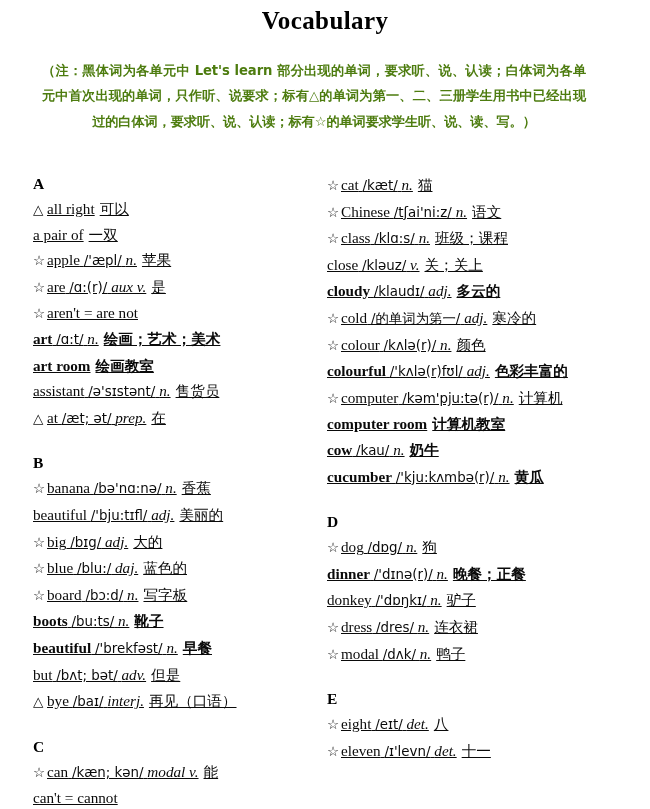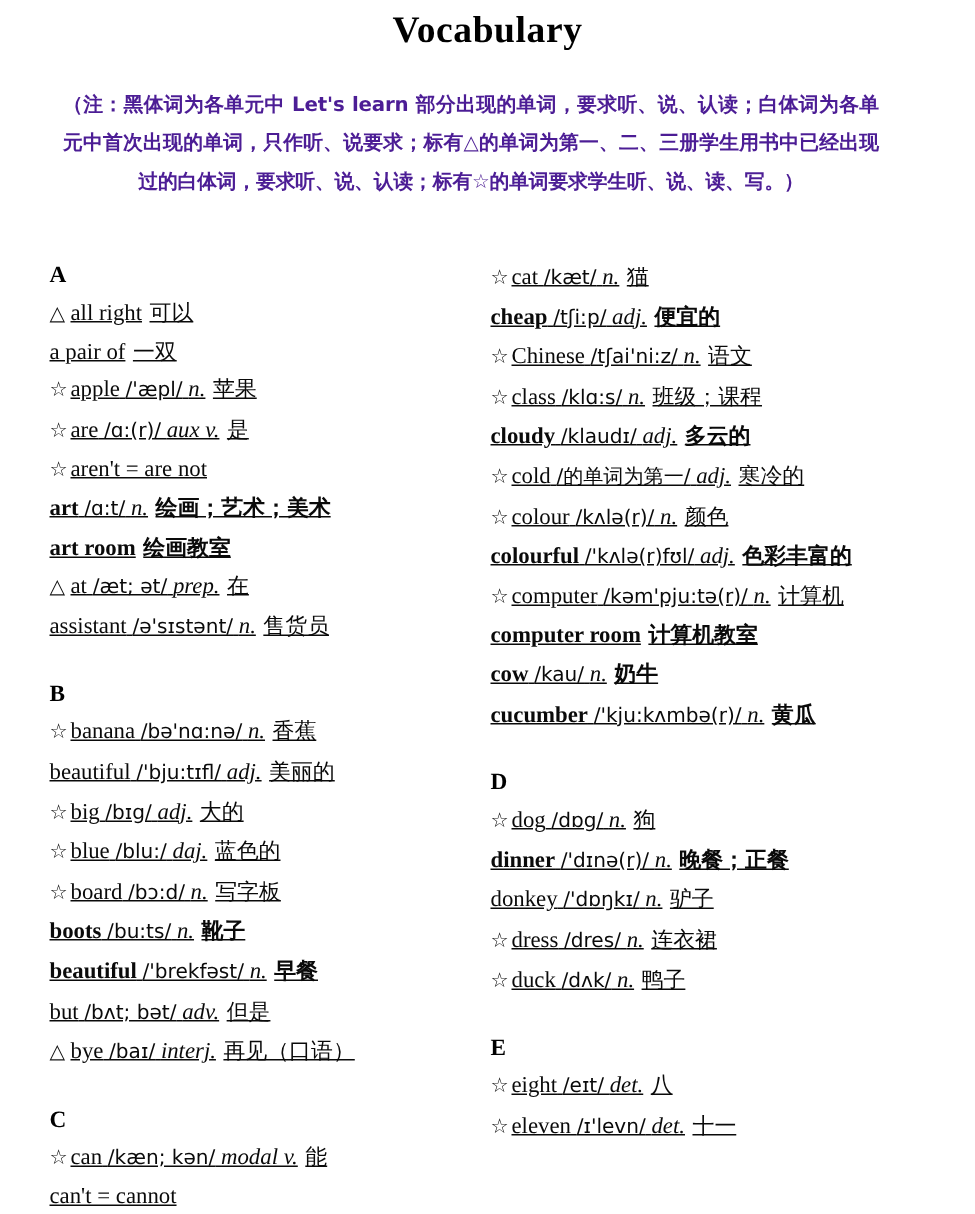--- a/index.html
+++ b/index.html
@@ -38,21 +38,21 @@
 
   
   .note {
     margin: 22px 64px 0 42px;
     font-family: "DejaVu Sans", "Liberation Sans", sans-serif;
     font-size: 13.2px;
     font-weight: bold;
     line-height: 25.5px;
     text-align: justify;
     text-align-last: center;
-    color: #4c1d95;
+    color: #4d7c0f;
     letter-spacing: -0.1px;
   }
 
   
   .columns {
     position: absolute;
     top: 172px;
     left: 0;
     width: 650px;
     display: flex;
@@ -143,22 +143,22 @@
     <div class="col col-left">
         <div class="section">
           <div class="section-letter">A</div>
           <div class="entry"><span class="mark">△</span><span class="hw">all right</span><span class="gap"></span><span class="cn">可以</span></div>
           <div class="entry"><span class="mark empty"></span><span class="hw">a pair of</span><span class="gap"></span><span class="cn">一双</span></div>
           <div class="entry"><span class="mark">☆</span><span class="hw">apple</span> <span class="ipa">/'æpl/</span> <span class="pos">n.</span><span class="gap"></span><span class="cn">苹果</span></div>
           <div class="entry"><span class="mark">☆</span><span class="hw">are</span> <span class="ipa">/ɑ:(r)/</span> <span class="pos">aux v.</span><span class="gap"></span><span class="cn">是</span></div>
           <div class="entry"><span class="mark">☆</span><span class="hw">aren't = are not</span></div>
           <div class="entry"><span class="mark empty"></span><span class="hw bold">art</span> <span class="ipa">/ɑ:t/</span> <span class="pos">n.</span><span class="gap"></span><span class="cn bold">绘画；艺术；美术</span></div>
           <div class="entry"><span class="mark empty"></span><span class="hw bold">art room</span><span class="gap"></span><span class="cn bold">绘画教室</span></div>
+          <div class="entry"><span class="mark empty"></span><span class="hw">assistant</span> <span class="ipa">/ə'sɪstənt/</span> <span class="pos">n.</span><span class="gap"></span><span class="cn">售货员</span></div>
           <div class="entry"><span class="mark">△</span><span class="hw">at</span> <span class="ipa">/æt; ət/</span> <span class="pos">prep.</span><span class="gap"></span><span class="cn">在</span></div>
-          <div class="entry"><span class="mark empty"></span><span class="hw">assistant</span> <span class="ipa">/ə'sɪstənt/</span> <span class="pos">n.</span><span class="gap"></span><span class="cn">售货员</span></div>
         </div>
         <div class="section">
           <div class="section-letter">B</div>
           <div class="entry"><span class="mark">☆</span><span class="hw">banana</span> <span class="ipa">/bə'nɑ:nə/</span> <span class="pos">n.</span><span class="gap"></span><span class="cn">香蕉</span></div>
           <div class="entry"><span class="mark empty"></span><span class="hw">beautiful</span> <span class="ipa">/'bju:tɪfl/</span> <span class="pos">adj.</span><span class="gap"></span><span class="cn">美丽的</span></div>
           <div class="entry"><span class="mark">☆</span><span class="hw">big</span> <span class="ipa">/bɪg/</span> <span class="pos">adj.</span><span class="gap"></span><span class="cn">大的</span></div>
           <div class="entry"><span class="mark">☆</span><span class="hw">blue</span> <span class="ipa">/blu:/</span> <span class="pos">daj.</span><span class="gap"></span><span class="cn">蓝色的</span></div>
           <div class="entry"><span class="mark">☆</span><span class="hw">board</span> <span class="ipa">/bɔ:d/</span> <span class="pos">n.</span><span class="gap"></span><span class="cn">写字板</span></div>
           <div class="entry"><span class="mark empty"></span><span class="hw bold">boots</span> <span class="ipa">/bu:ts/</span> <span class="pos">n.</span><span class="gap"></span><span class="cn bold">靴子</span></div>
           <div class="entry"><span class="mark empty"></span><span class="hw bold">beautiful</span> <span class="ipa">/'brekfəst/</span> <span class="pos">n.</span><span class="gap"></span><span class="cn bold">早餐</span></div>
@@ -167,39 +167,39 @@
         </div>
         <div class="section">
           <div class="section-letter">C</div>
           <div class="entry"><span class="mark">☆</span><span class="hw">can</span> <span class="ipa">/kæn; kən/</span> <span class="pos">modal v.</span><span class="gap"></span><span class="cn">能</span></div>
           <div class="entry"><span class="mark empty"></span><span class="hw">can't = cannot</span></div>
         </div>
       </div>
     <div class="col col-right">
         <div class="section">
           <div class="entry"><span class="mark">☆</span><span class="hw">cat</span> <span class="ipa">/kæt/</span> <span class="pos">n.</span><span class="gap"></span><span class="cn">猫</span></div>
-          <div class="entry"><span class="mark empty"></span><span class="hw bold">cheap</span> <span class="ipa">/tʃi:p/</span> <span class="pos">adj.</span><span class="gap"></span><span class="cn bold">便宜的</span></div>
           <div class="entry"><span class="mark">☆</span><span class="hw">Chinese</span> <span class="ipa">/tʃai'ni:z/</span> <span class="pos">n.</span><span class="gap"></span><span class="cn">语文</span></div>
           <div class="entry"><span class="mark">☆</span><span class="hw">class</span> <span class="ipa">/klɑ:s/</span> <span class="pos">n.</span><span class="gap"></span><span class="cn">班级；课程</span></div>
+          <div class="entry"><span class="mark empty"></span><span class="hw">close</span> <span class="ipa">/kləuz/</span> <span class="pos">v.</span><span class="gap"></span><span class="cn">关；关上</span></div>
           <div class="entry"><span class="mark empty"></span><span class="hw bold">cloudy</span> <span class="ipa">/klaudɪ/</span> <span class="pos">adj.</span><span class="gap"></span><span class="cn bold">多云的</span></div>
           <div class="entry"><span class="mark">☆</span><span class="hw">cold</span> <span class="ipa">/的单词为第一/</span> <span class="pos">adj.</span><span class="gap"></span><span class="cn">寒冷的</span></div>
           <div class="entry"><span class="mark">☆</span><span class="hw">colour</span> <span class="ipa">/kʌlə(r)/</span> <span class="pos">n.</span><span class="gap"></span><span class="cn">颜色</span></div>
           <div class="entry"><span class="mark empty"></span><span class="hw bold">colourful</span> <span class="ipa">/'kʌlə(r)fʊl/</span> <span class="pos">adj.</span><span class="gap"></span><span class="cn bold">色彩丰富的</span></div>
           <div class="entry"><span class="mark">☆</span><span class="hw">computer</span> <span class="ipa">/kəm'pju:tə(r)/</span> <span class="pos">n.</span><span class="gap"></span><span class="cn">计算机</span></div>
           <div class="entry"><span class="mark empty"></span><span class="hw bold">computer room</span><span class="gap"></span><span class="cn bold">计算机教室</span></div>
           <div class="entry"><span class="mark empty"></span><span class="hw bold">cow</span> <span class="ipa">/kau/</span> <span class="pos">n.</span><span class="gap"></span><span class="cn bold">奶牛</span></div>
           <div class="entry"><span class="mark empty"></span><span class="hw bold">cucumber</span> <span class="ipa">/'kju:kʌmbə(r)/</span> <span class="pos">n.</span><span class="gap"></span><span class="cn bold">黄瓜</span></div>
         </div>
         <div class="section">
           <div class="section-letter">D</div>
           <div class="entry"><span class="mark">☆</span><span class="hw">dog</span> <span class="ipa">/dɒg/</span> <span class="pos">n.</span><span class="gap"></span><span class="cn">狗</span></div>
           <div class="entry"><span class="mark empty"></span><span class="hw bold">dinner</span> <span class="ipa">/'dɪnə(r)/</span> <span class="pos">n.</span><span class="gap"></span><span class="cn bold">晚餐；正餐</span></div>
           <div class="entry"><span class="mark empty"></span><span class="hw">donkey</span> <span class="ipa">/'dɒŋkɪ/</span> <span class="pos">n.</span><span class="gap"></span><span class="cn">驴子</span></div>
           <div class="entry"><span class="mark">☆</span><span class="hw">dress</span> <span class="ipa">/dres/</span> <span class="pos">n.</span><span class="gap"></span><span class="cn">连衣裙</span></div>
-          <div class="entry"><span class="mark">☆</span><span class="hw">duck</span> <span class="ipa">/dʌk/</span> <span class="pos">n.</span><span class="gap"></span><span class="cn">鸭子</span></div>
+          <div class="entry"><span class="mark">☆</span><span class="hw">modal</span> <span class="ipa">/dʌk/</span> <span class="pos">n.</span><span class="gap"></span><span class="cn">鸭子</span></div>
         </div>
         <div class="section">
           <div class="section-letter">E</div>
           <div class="entry"><span class="mark">☆</span><span class="hw">eight</span> <span class="ipa">/eɪt/</span> <span class="pos">det.</span><span class="gap"></span><span class="cn">八</span></div>
           <div class="entry"><span class="mark">☆</span><span class="hw">eleven</span> <span class="ipa">/ɪ'levn/</span> <span class="pos">det.</span><span class="gap"></span><span class="cn">十一</span></div>
         </div>
       </div>
   </div>
 
 </div>

